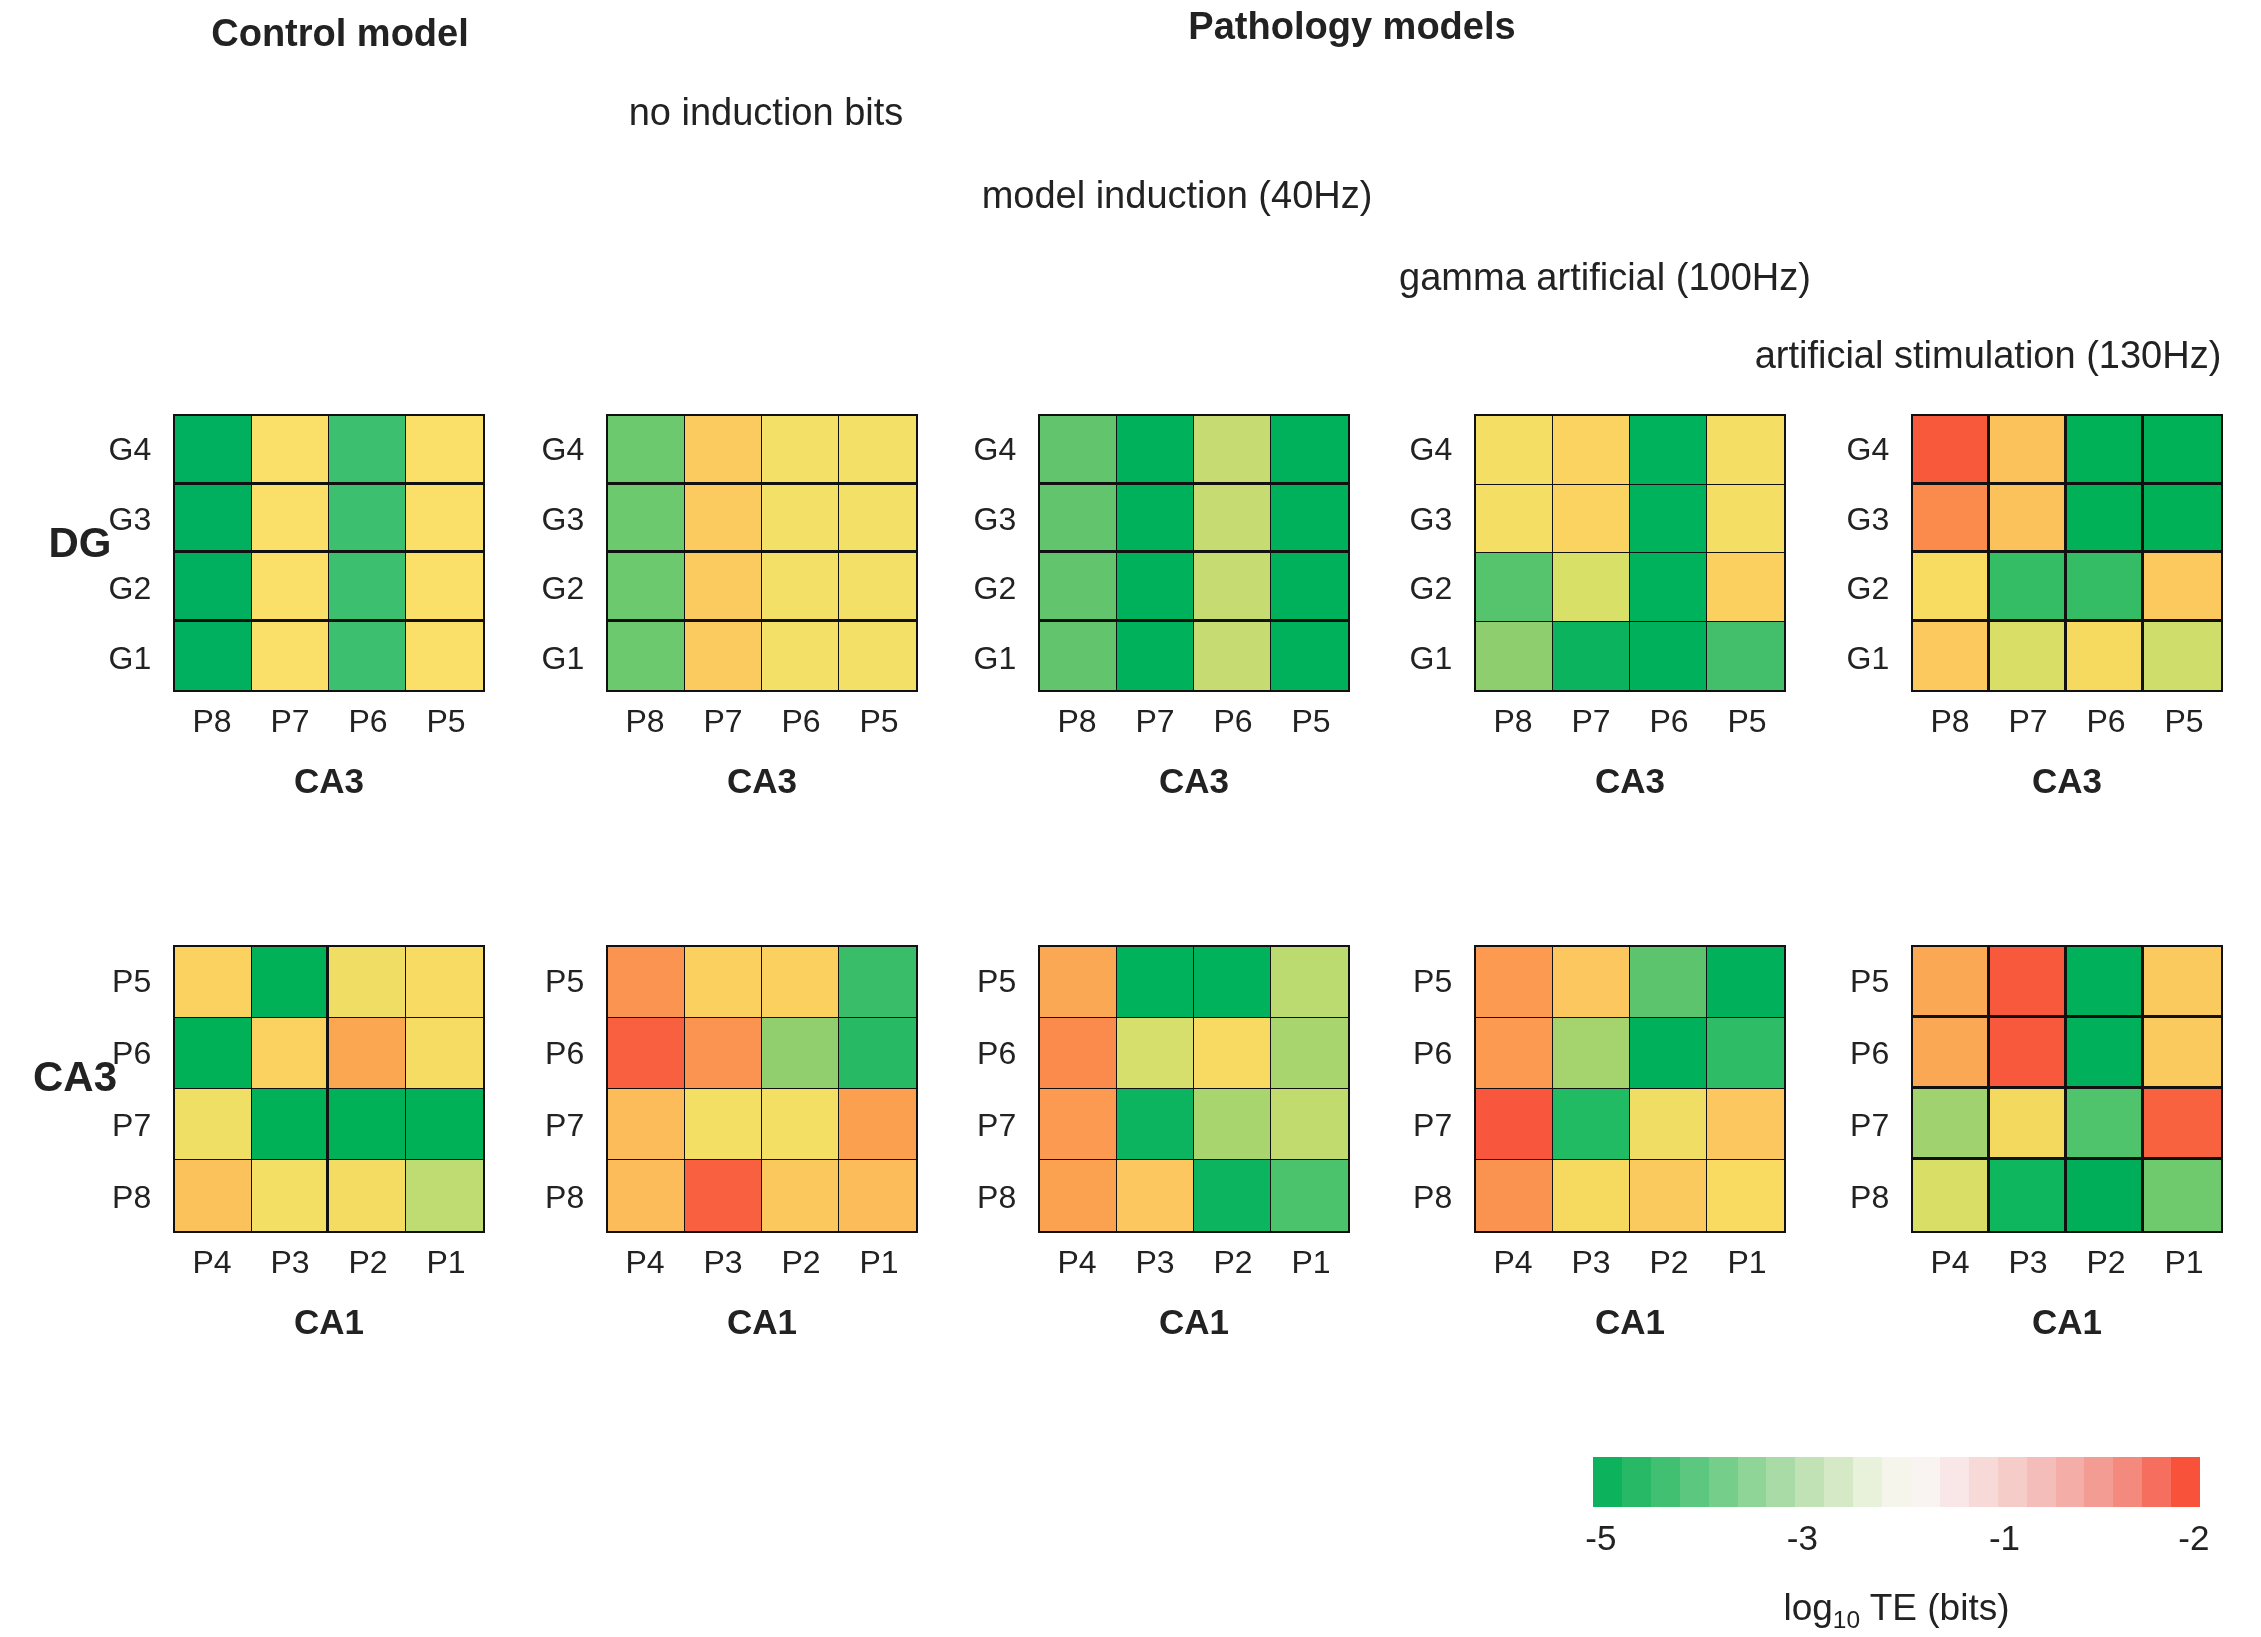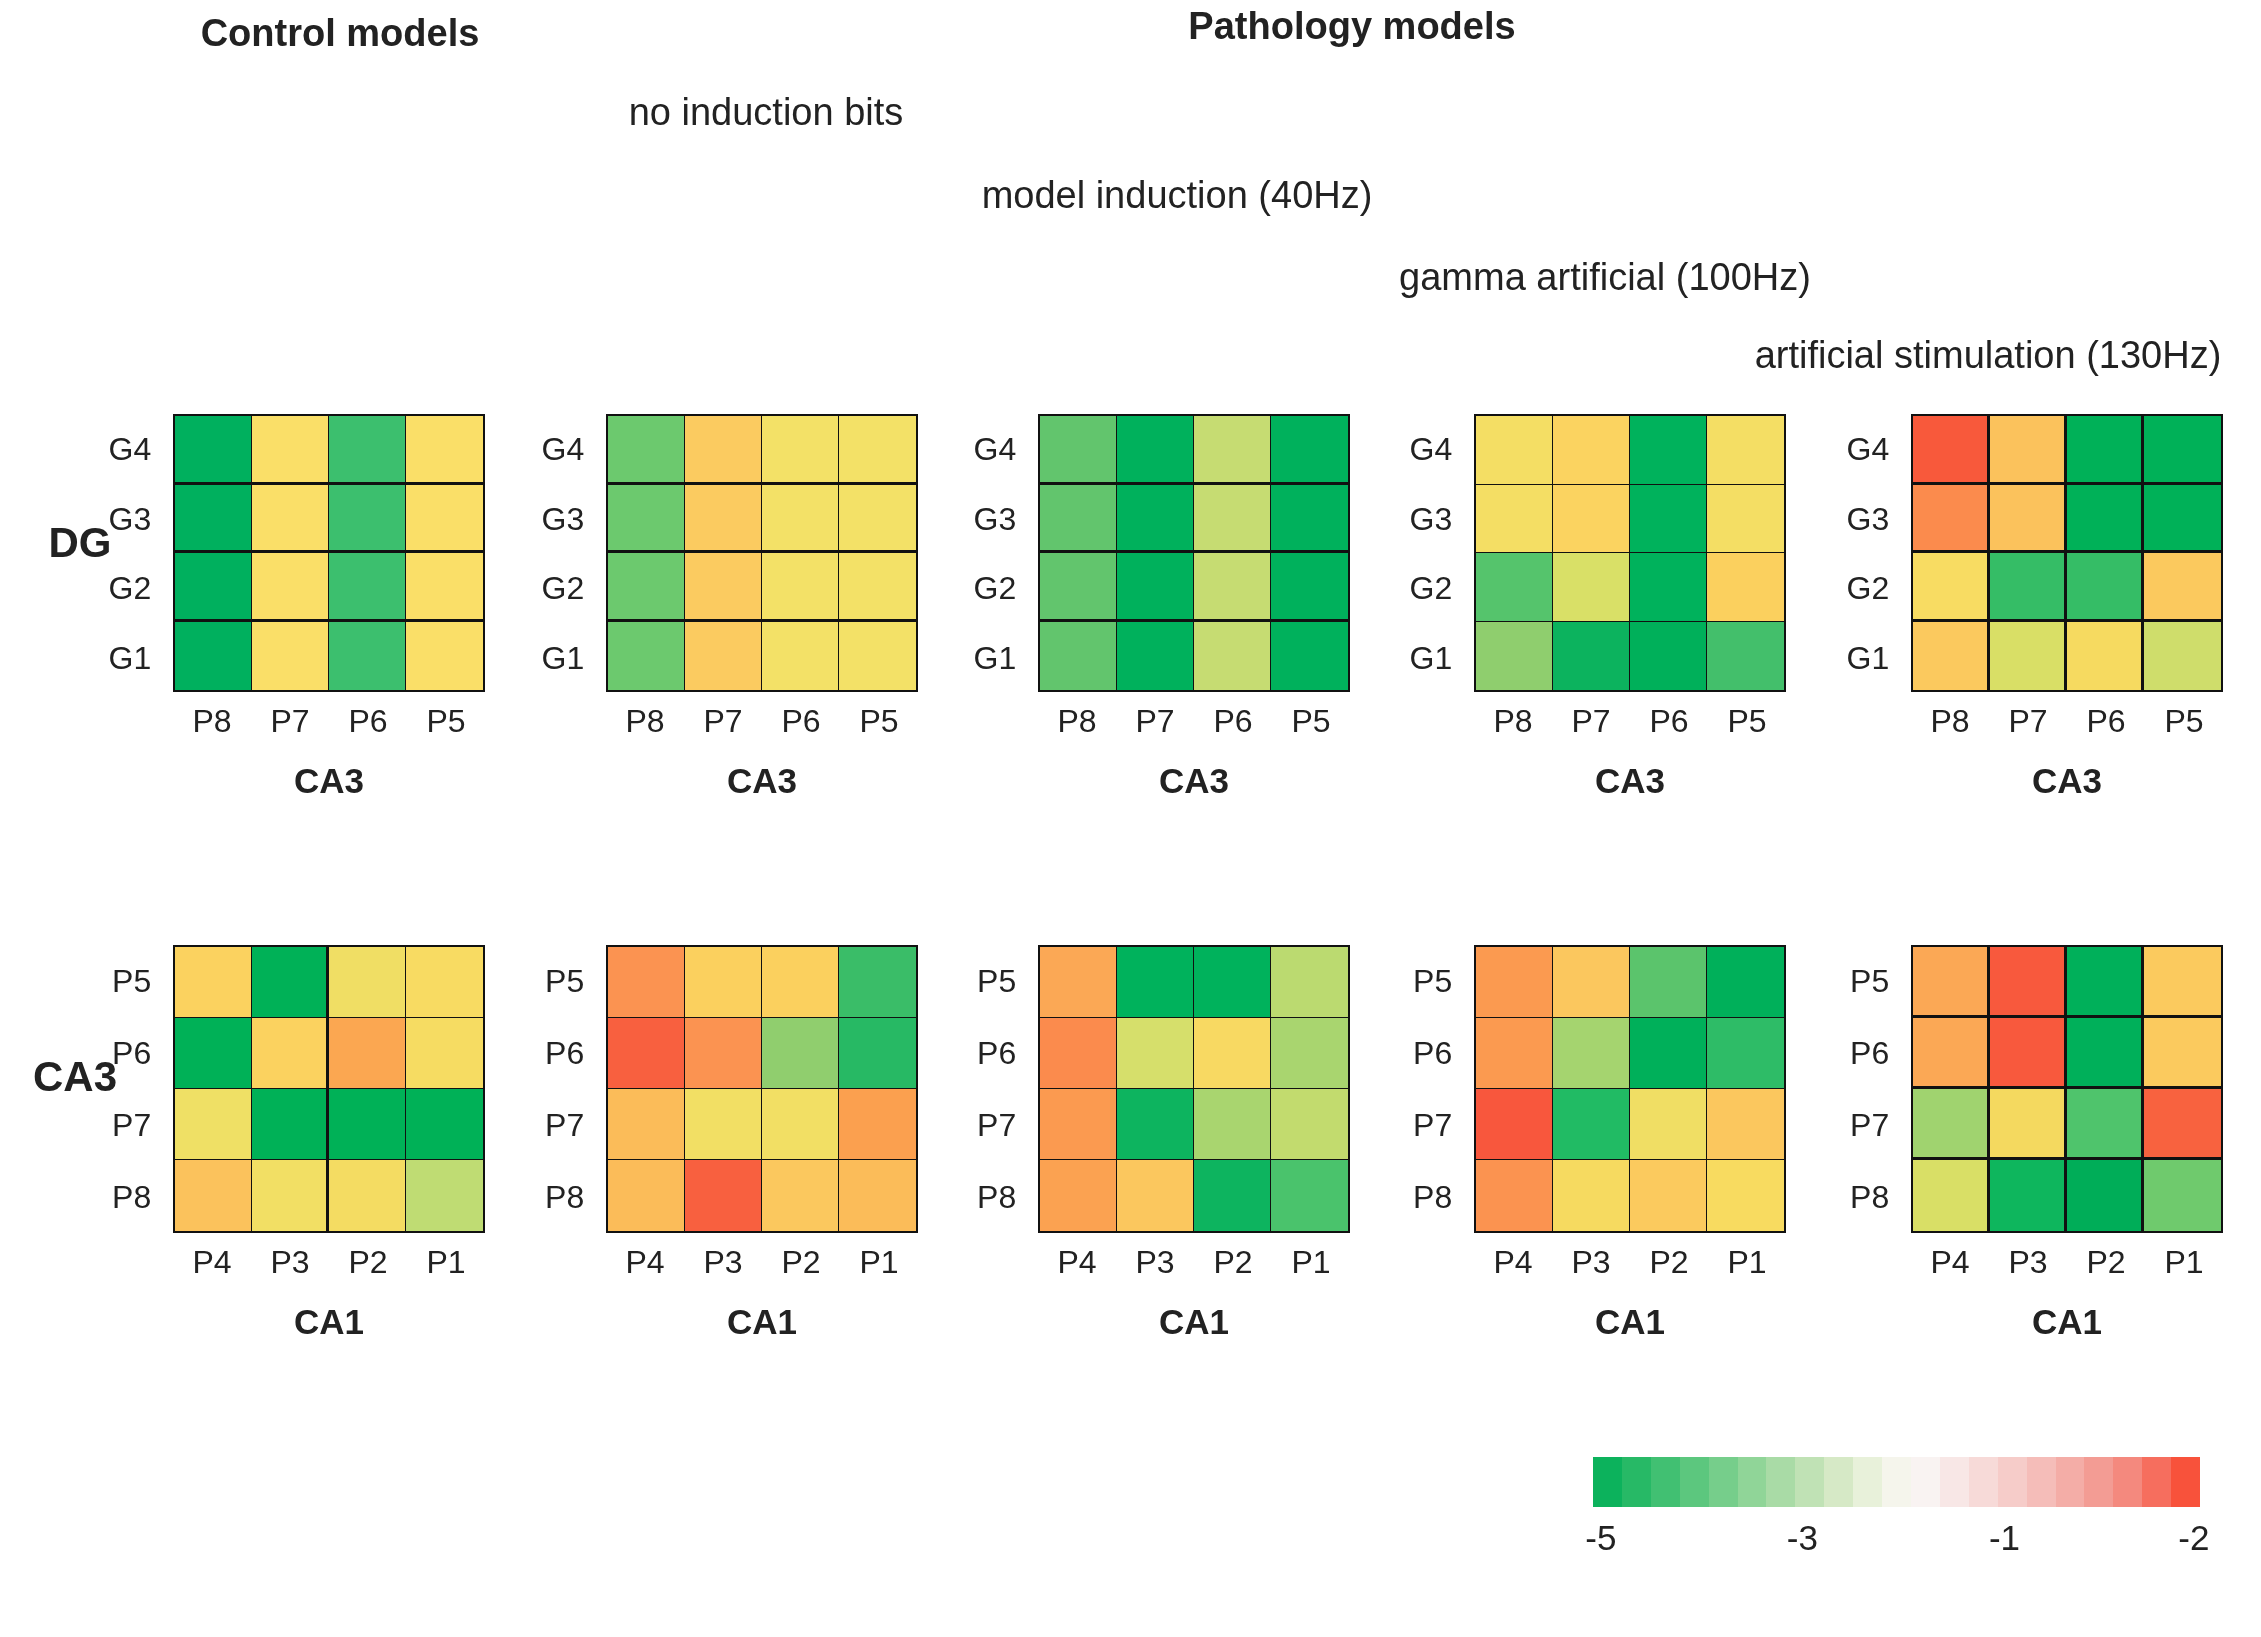--- a/index.html
+++ b/index.html
@@ -74,21 +74,21 @@
   .cb-label{
     position:absolute;left:0;top:130px;width:607px;
     text-align:center;
     font-size:37px;color:#222;white-space:nowrap;
   }
   .cb-label sub{font-size:24.5px}
 </style>
 </head>
 <body>
 
-<div class="hdr bold" style="left:340px;top:12.2px">Control models</div>
+<div class="hdr bold" style="left:340px;top:12.2px">Control model</div>
 <div class="hdr bold" style="left:1352px;top:4.9px">Pathology models</div>
 <div class="hdr" style="left:766px;top:91px">no induction bits</div>
 <div class="hdr" style="left:1177px;top:174px">model induction (40Hz)</div>
 <div class="hdr" style="left:1605px;top:256px">gamma artificial (100Hz)</div>
 <div class="hdr" style="left:1988px;top:334px">artificial stimulation (130Hz)</div>
 
 <div class="group-label" style="left:80px;top:543px">DG</div>
 <div class="group-label" style="left:75px;top:1077px">CA3</div>
 
 <div id="heatmaps">
@@ -407,14 +407,15 @@
       <div class="cb-seg" style="background: rgb(244, 137, 126);"></div>
       <div class="cb-seg" style="background: rgb(246, 110, 94);"></div>
       <div class="cb-seg" style="background: rgb(248, 82, 59);"></div>
     </div>
   <div class="cb-ticks" id="cb-ticks">
       <div class="cb-tick" style="left: 1.3%;">-5</div>
       <div class="cb-tick" style="left: 34.5%;">-3</div>
       <div class="cb-tick" style="left: 67.8%;">-1</div>
       <div class="cb-tick" style="left: 99%;">-2</div>
     </div>
+  <div class="cb-label"><span>log</span><sub>10</sub><span> TE (bits)</span></div>
 </div>
 
 
 </body></html>

